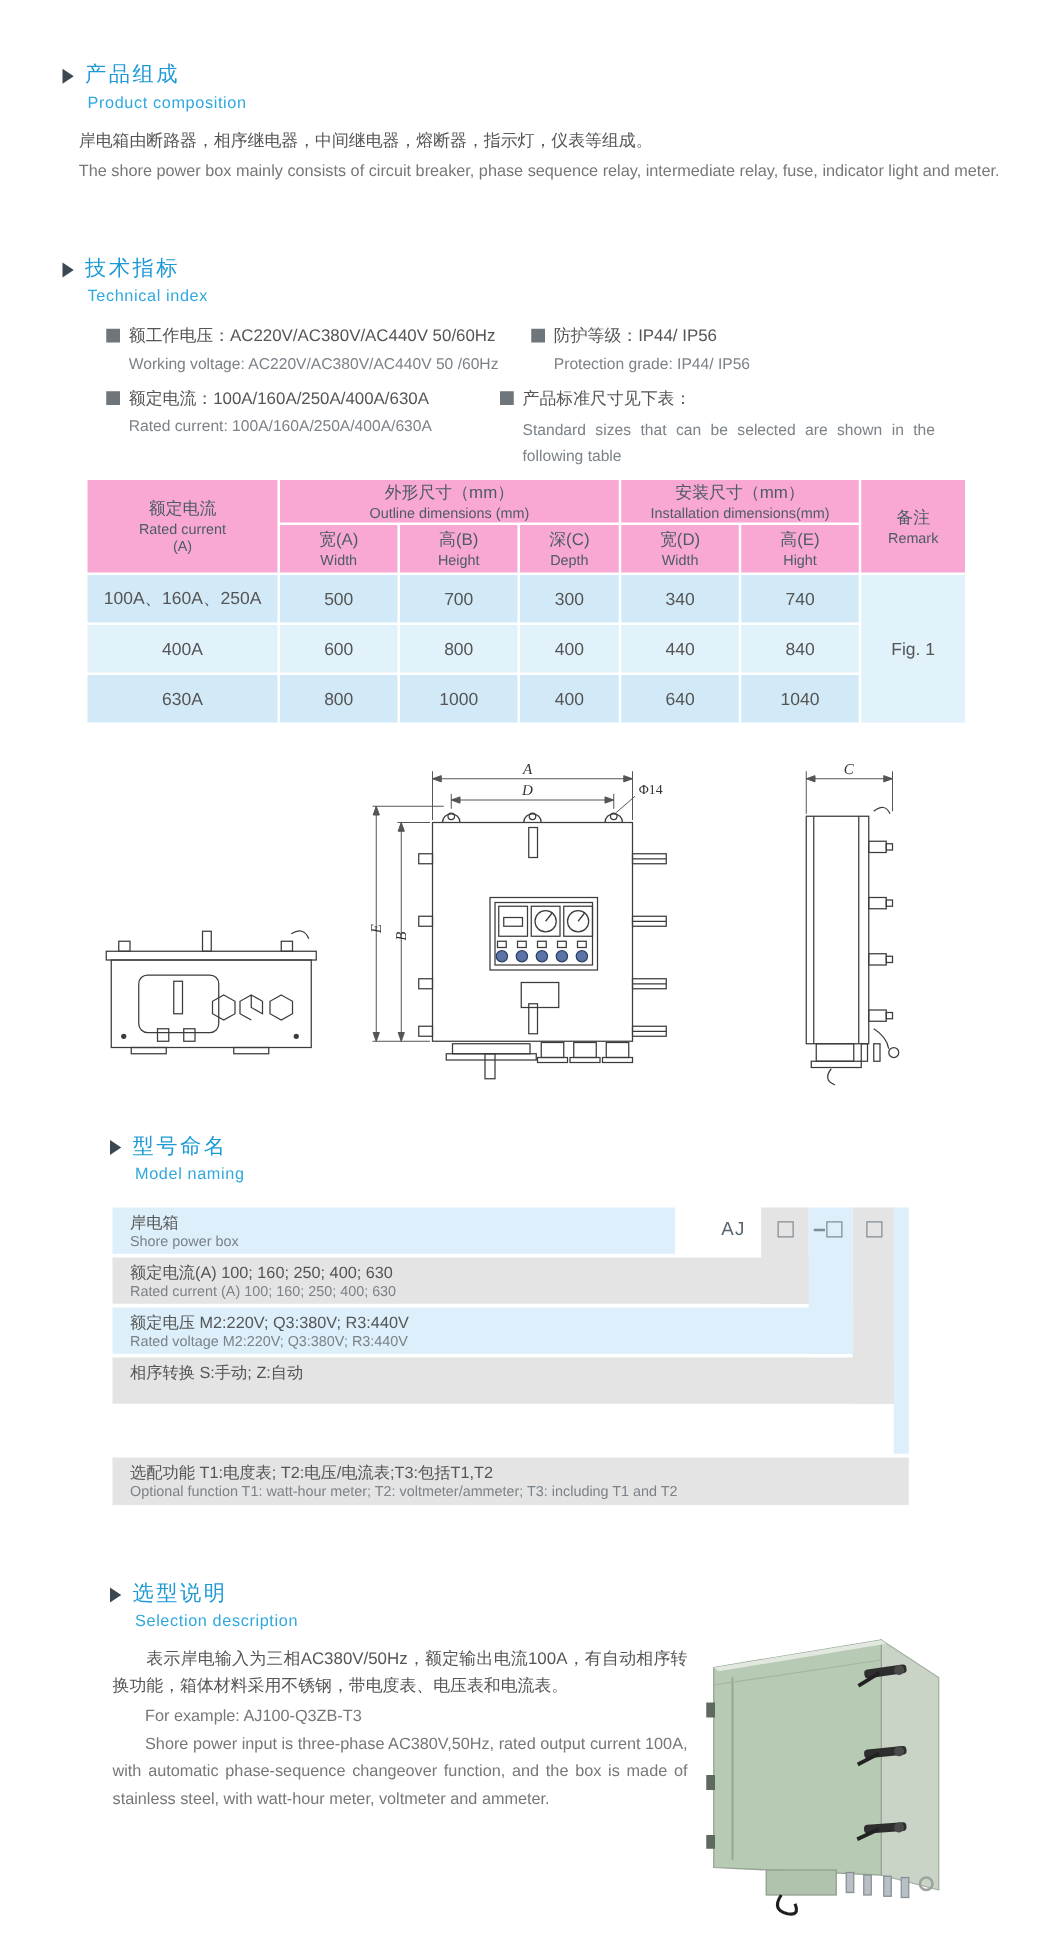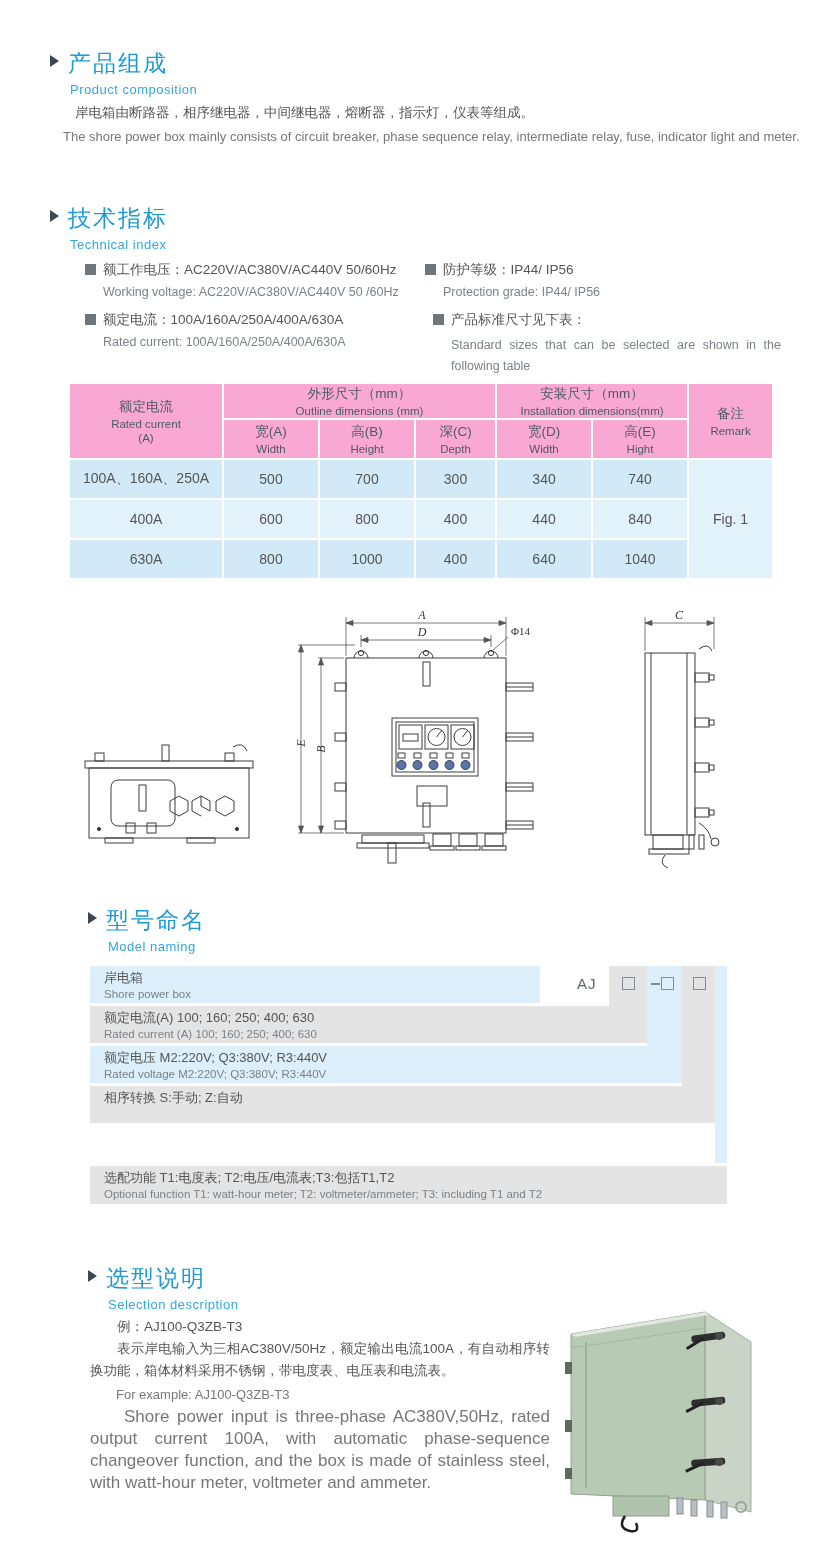--- a/index.html
+++ b/index.html
@@ -4,21 +4,21 @@
 <style>
   * { margin:0; padding:0; box-sizing:border-box; }
   html,body { background:#fff; }
   body { font-family:"Liberation Sans","DejaVu Sans",sans-serif; }
   #page { position:relative; width:830px; height:1568px; background:#ffffff; overflow:hidden; }
 
   
   .sec-head { position:absolute; }
   .sec-arrow { position:absolute; left:0; top:7px; width:0; height:0;
     border-left:9px solid #3d4752; border-top:6px solid transparent; border-bottom:6px solid transparent; }
-  .sec-title-zh { margin-left:18px; font-size:23px; color:#1d9ad6; letter-spacing:2px; font-weight:500; }
+  .sec-title-zh { margin-left:18px; font-size:17px; color:#1d9ad6; letter-spacing:2px; font-weight:500; }
   .sec-title-en { margin-left:20px; font-size:13px; color:#2fa8de; margin-top:3px; letter-spacing:0.5px; }
 
   .zh-body { font-size:13.5px; color:#555; }
   .en-body { font-size:12.5px; color:#777; }
 
   
   .spec-item { position:absolute; }
   .bullet { display:inline-block; width:11px; height:11px; background:#6e757b; margin-right:7px; vertical-align:-1px; }
   .spec-zh { font-size:13.5px; color:#555; }
   .spec-en { font-size:12.5px; color:#7b8288; margin:6px 0 0 18px; }
@@ -56,42 +56,42 @@
 </head>
 <body>
 
 <div id="page">
 
   <div class="sec-head" style="left:50px; top:48px;">
     <span class="sec-arrow"></span>
     <div class="sec-title-zh">产品组成</div>
     <div class="sec-title-en">Product  composition</div>
   </div>
-  <div class="zh-body" style="position:absolute; left:75px; top:104px; width:740px;">岸电箱由断路器，相序继电器，中间继电器，熔断器，指示灯，仪表等组成。</div>
+  <div class="zh-body" style="position:absolute; left:63px; top:104px; width:740px;">岸电箱由断路器，相序继电器，中间继电器，熔断器，指示灯，仪表等组成。</div>
   <div class="en-body" style="position:absolute; left:63px; top:129px; width:750px; font-size:13px;">The shore power box mainly consists of circuit breaker, phase sequence relay, intermediate relay, fuse, indicator light and meter.</div>
 
   <div class="sec-head" style="left:50px; top:203px;">
     <span class="sec-arrow"></span>
     <div class="sec-title-zh">技术指标</div>
     <div class="sec-title-en">Technical index</div>
   </div>
 
   <div class="spec-item" style="left:85px; top:260px;">
     <div><span class="bullet"></span><span class="spec-zh">额工作电压：AC220V/AC380V/AC440V  50/60Hz</span></div>
     <div class="spec-en">Working voltage: AC220V/AC380V/AC440V 50 /60Hz</div>
   </div>
   <div class="spec-item" style="left:85px; top:310px;">
     <div><span class="bullet"></span><span class="spec-zh">额定电流：100A/160A/250A/400A/630A</span></div>
     <div class="spec-en">Rated current: 100A/160A/250A/400A/630A</div>
   </div>
   <div class="spec-item" style="left:425px; top:260px;">
     <div><span class="bullet"></span><span class="spec-zh">防护等级：IP44/ IP56</span></div>
     <div class="spec-en">Protection grade: IP44/ IP56</div>
   </div>
-  <div class="spec-item" style="left:433px; top:310px;">
+  <div class="spec-item" style="left:400px; top:310px;">
     <div><span class="bullet"></span><span class="spec-zh">产品标准尺寸见下表：</span></div>
     <div class="spec-en just" style="width:330px; line-height:21px;">Standard sizes that can be selected are shown in the following table</div>
   </div>
 
   <table class="dims">
     <colgroup>
       <col style="width:152px">
         <col style="width:94px">
         <col style="width:94px">
         <col style="width:79px">
@@ -360,24 +360,23 @@
     <span class="code-box" style="left:603px; top:11px;"></span>
   </div>
 
   <div class="sec-head" style="left:88px; top:1263px;">
     <span class="sec-arrow"></span>
     <div class="sec-title-zh">选型说明</div>
     <div class="sec-title-en">Selection description</div>
   </div>
 
   <div class="sel-text">
-    <p class="zh-body indent">例：AJ100-Q3ZB-T3</p>
     <p class="zh-body indent just">表示岸电输入为三相AC380V/50Hz，额定输出电流100A，有自动相序转换功能，箱体材料采用不锈钢，带电度表、电压表和电流表。</p>
     <p class="en-body indent" style="font-size:13px; margin-top:2px;">For example: AJ100-Q3ZB-T3</p>
-    <p class="en-body indent just" style="font-size:17px;">Shore power input is three-phase AC380V,50Hz, rated output current 100A, with automatic phase-sequence changeover function, and the box is made of stainless steel, with watt-hour meter, voltmeter and ammeter.</p>
+    <p class="en-body indent just" style="font-size:13px;">Shore power input is three-phase AC380V,50Hz, rated output current 100A, with automatic phase-sequence changeover function, and the box is made of stainless steel, with watt-hour meter, voltmeter and ammeter.</p>
   </div>
 
   <svg viewBox="0 0 270 250" style="position:absolute; left:555px; top:1300px;" width="270" height="250">
 
     <polygon points="150,12 196,42 196,212 150,200" fill="#c9d4c7" stroke="#a2b0a0" stroke-width="1"></polygon>
 
     <polygon points="16,34 150,12 150,200 16,194" fill="#b7cab3" stroke="#93a291" stroke-width="1"></polygon>
 
     <polygon points="16,34 150,12 154,15 20,37" fill="#e2e8df"></polygon>
 

